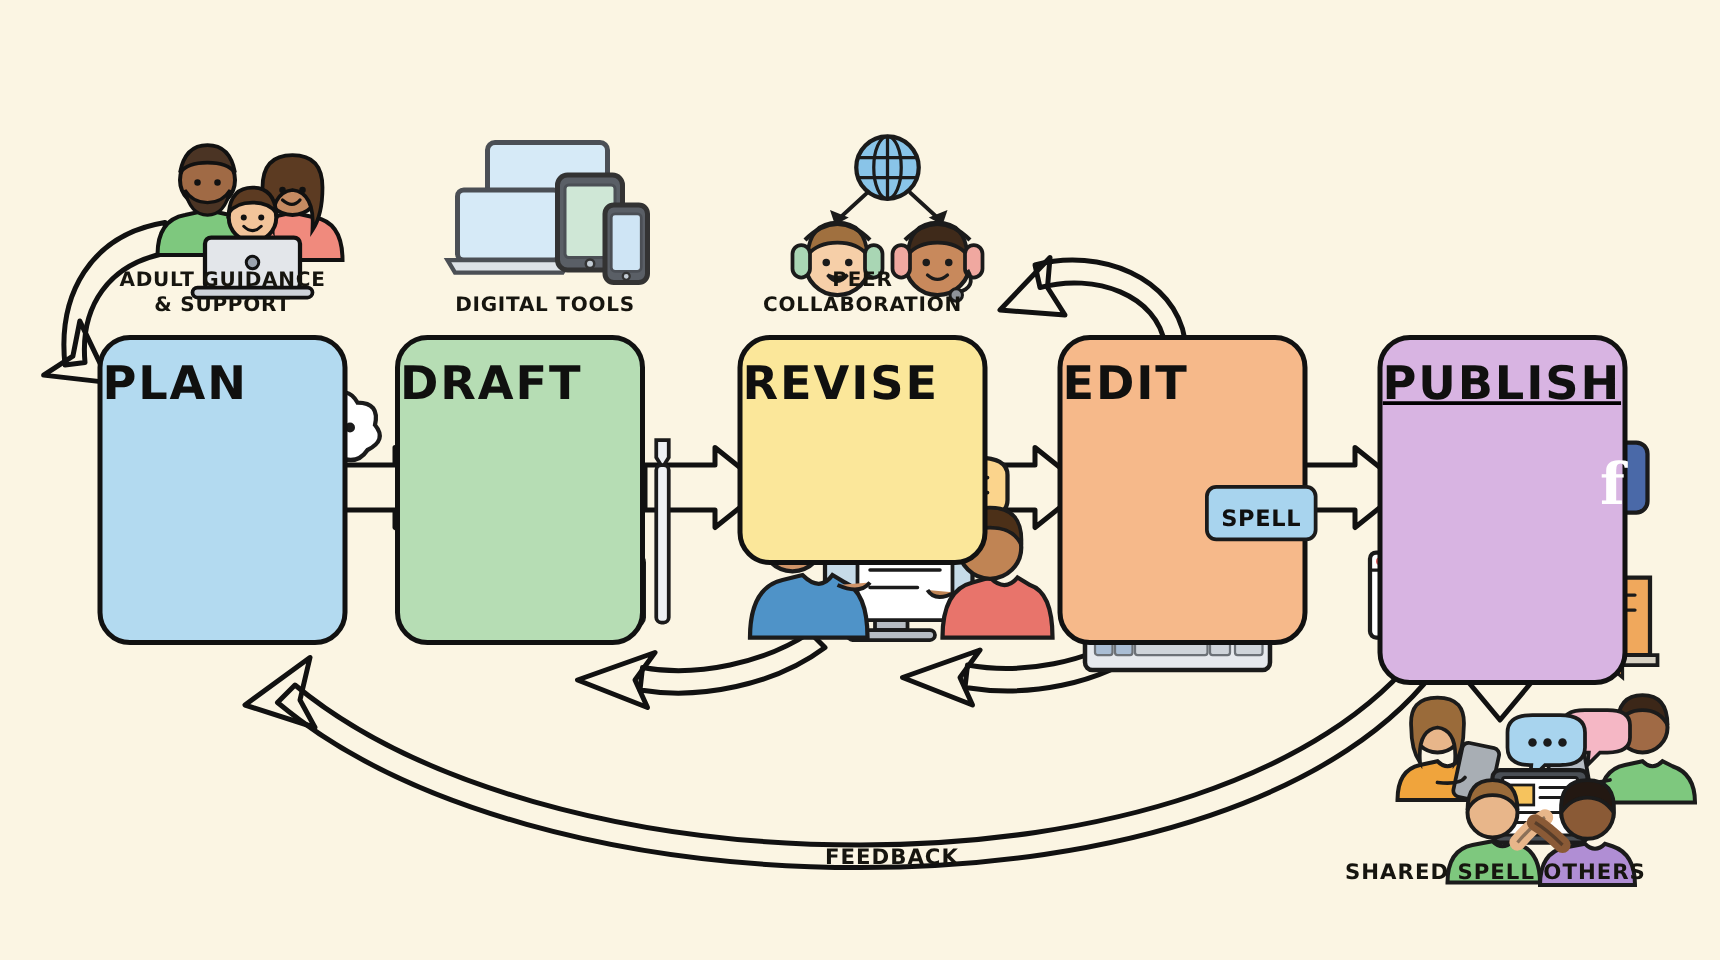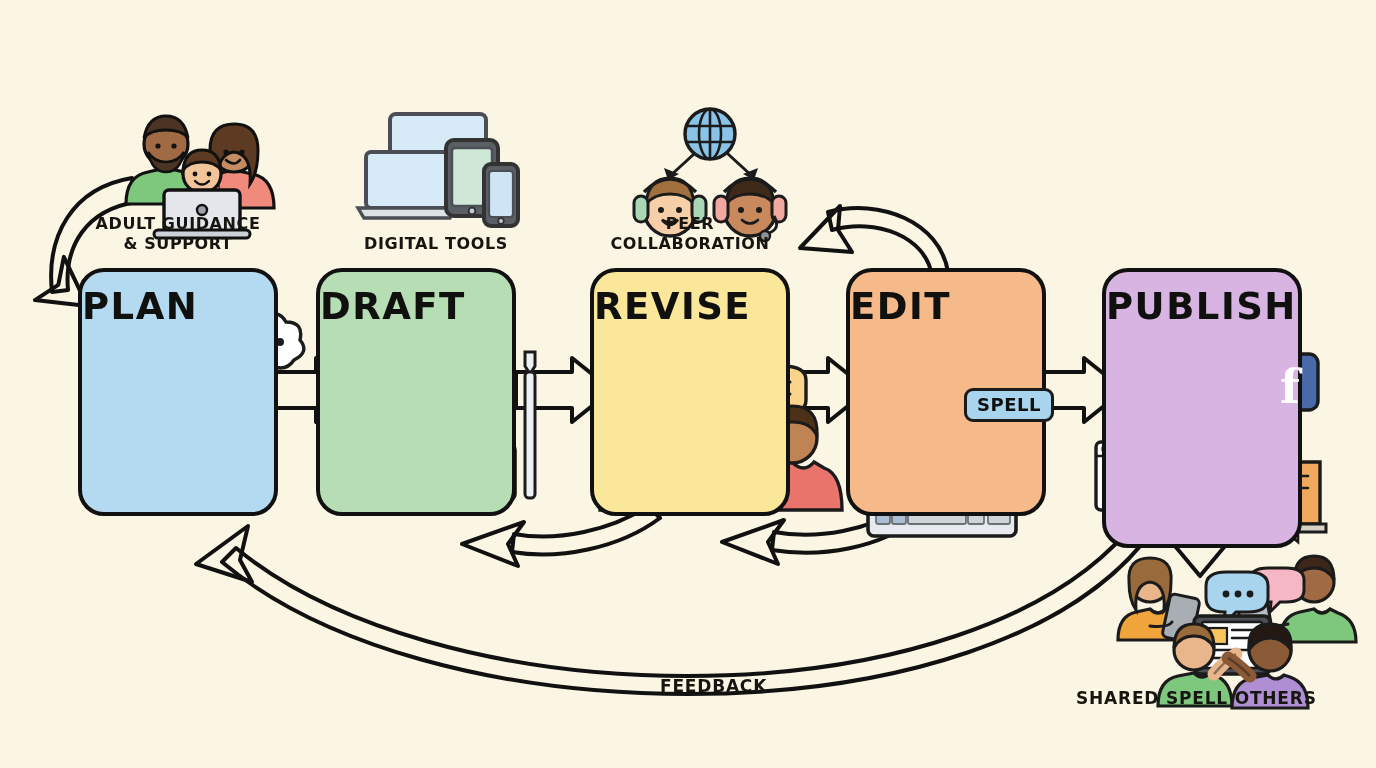--- a/index.html
+++ b/index.html
@@ -456,37 +456,37 @@
   <div class="stage-box" style="left:78px; top:268px; width:200px; height:248px; background:#b3daf0;">
     <div class="stage-title">PLAN</div>
     <div class="stage-art"></div>
   </div>
 
   <div class="stage-box" style="left:316px; top:268px; width:200px; height:248px; background:#b6ddb4;">
     <div class="stage-title">DRAFT</div>
     <div class="stage-art"></div>
   </div>
 
-  <div class="stage-box" style="left:590px; top:268px; width:200px; height:248px; background:#fbe79a;">
+  <div class="stage-box" style="left:590px; top:268px; width:200px; height:184px; background:#fbe79a;">
     <div class="stage-title">REVISE</div>
     <div class="stage-art"></div>
   </div>
 
   <div class="stage-box" style="left:846px; top:268px; width:200px; height:248px; background:#f6b98a;">
     <div class="stage-title">EDIT</div>
     <div class="stage-art"></div>
   </div>
 
-  <div class="stage-box" style="left:1102px; top:268px; width:200px; height:280px; background:#d8b4e2;">
+  <div class="stage-box" style="left:1102px; top:268px; width:200px; height:280px; background:#d8b4e2;text-decoration:underline;">
     <div class="stage-title">PUBLISH</div>
     <div class="stage-art"></div>
   </div>
 
   <div style="position:absolute; left:964px; top:388px; background:#a8d4ee; border:3px solid #1b1b1b;
-              border-radius:9px; padding:3px 10px 4px; font-family:'DejaVu Sans',sans-serif;
+              border-radius:9px; padding:14px 10px 4px; font-family:'DejaVu Sans',sans-serif;
               font-weight:700; font-size:18px; letter-spacing:0.5px; color:#10100f;">SPELL</div>
 
   <div style="position:absolute; left:1262px; top:354px; width:56px; height:56px;
               display:flex; align-items:flex-end; justify-content:center;
               font-family:'DejaVu Serif',serif; font-weight:700; font-size:46px;
               color:#ffffff; line-height:0.95;">f</div>
 
   <div class="side-label" style="left:80px; top:214px; width:196px;">ADULT GUIDANCE
 &amp; SUPPORT</div>
 

